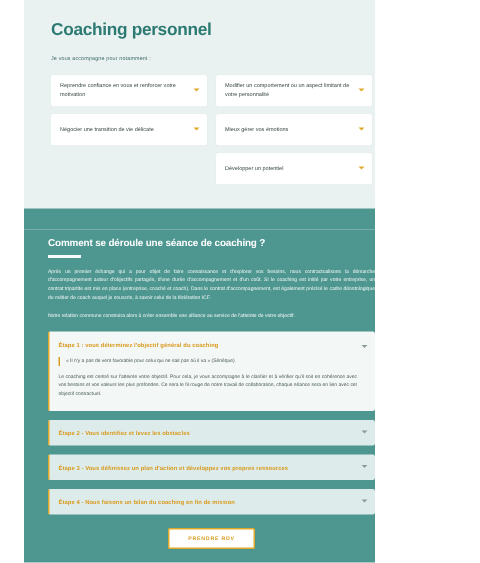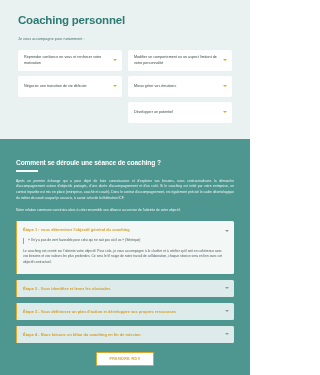--- a/index.html
+++ b/index.html
@@ -3,21 +3,21 @@
 <meta charset="utf-8">
 <style>
   * { box-sizing: border-box; margin: 0; padding: 0; }
   html, body { width: 250px; height: 375px; }
   body {
     font-family: "Liberation Sans", sans-serif;
     background: #ffffff;
     overflow: hidden;
     position: relative;
   }
-  .page { width: 250px; height: 375px; position: relative; overflow: hidden; }
+  .page { width: 250px; height: 375px; position: relative; overflow: hidden; margin-left: 16px; }
 
   
   .sec-light {
     background: #eaf1f1;
     padding: 14px 18px 16px 18px;
     position: relative;
   }
   .title-main {
     font-size: 11.5px;
     font-weight: bold;

